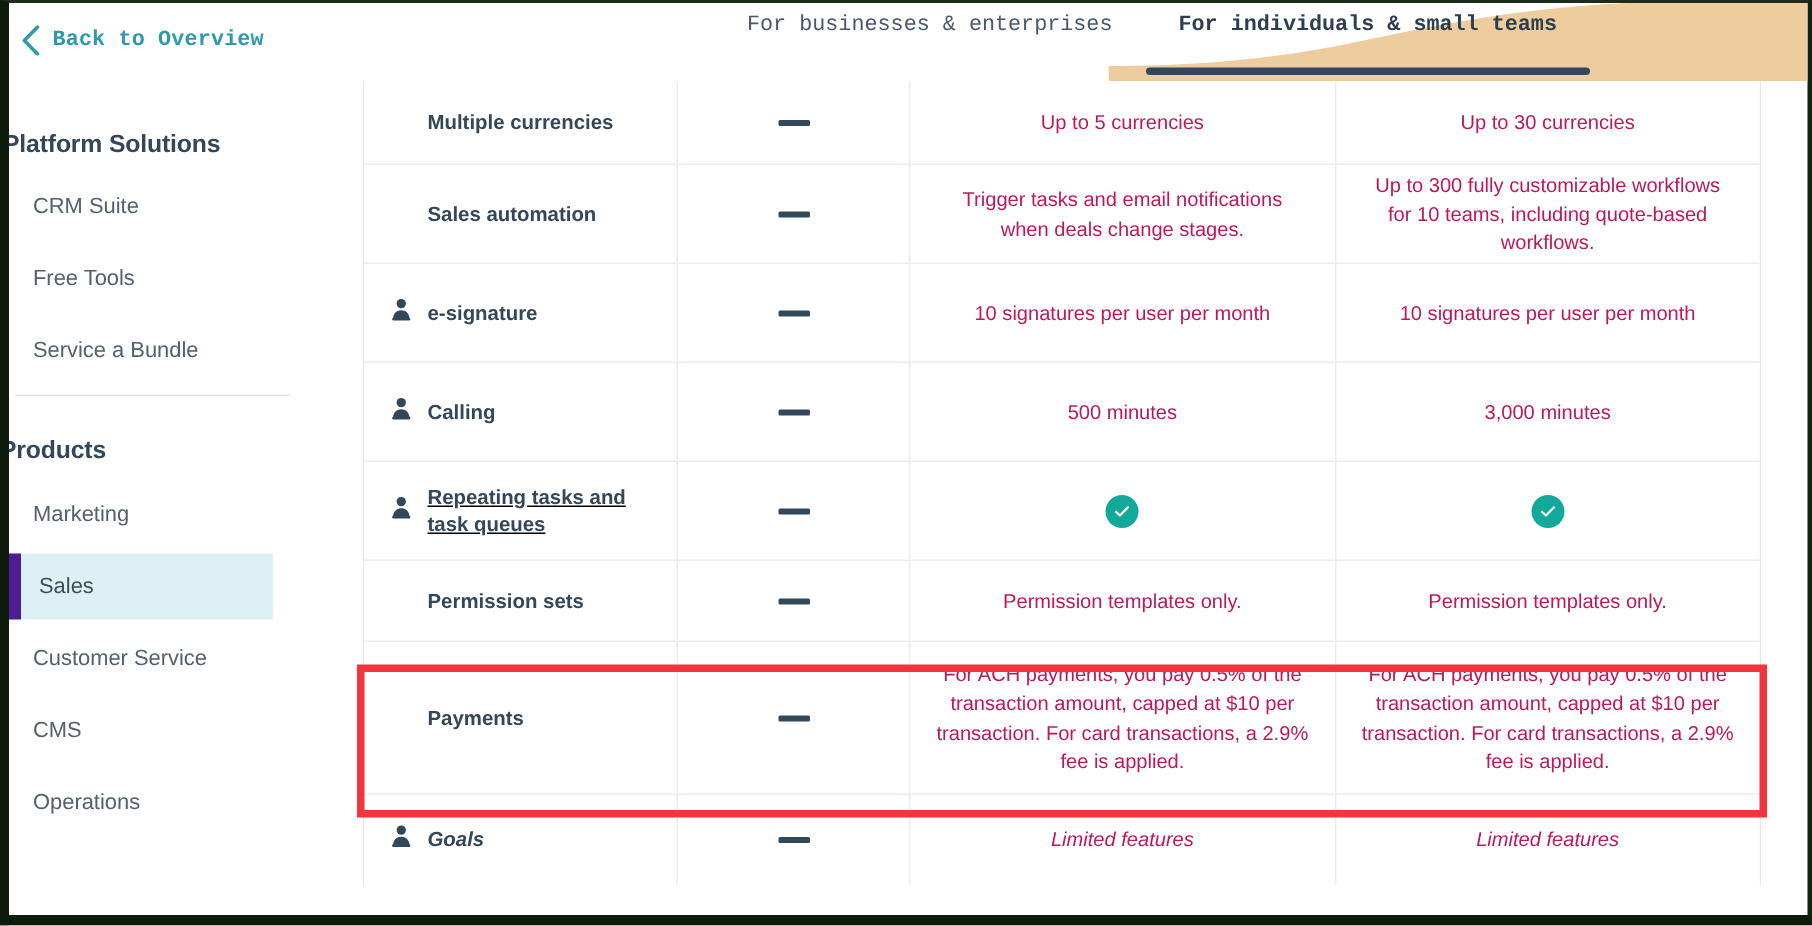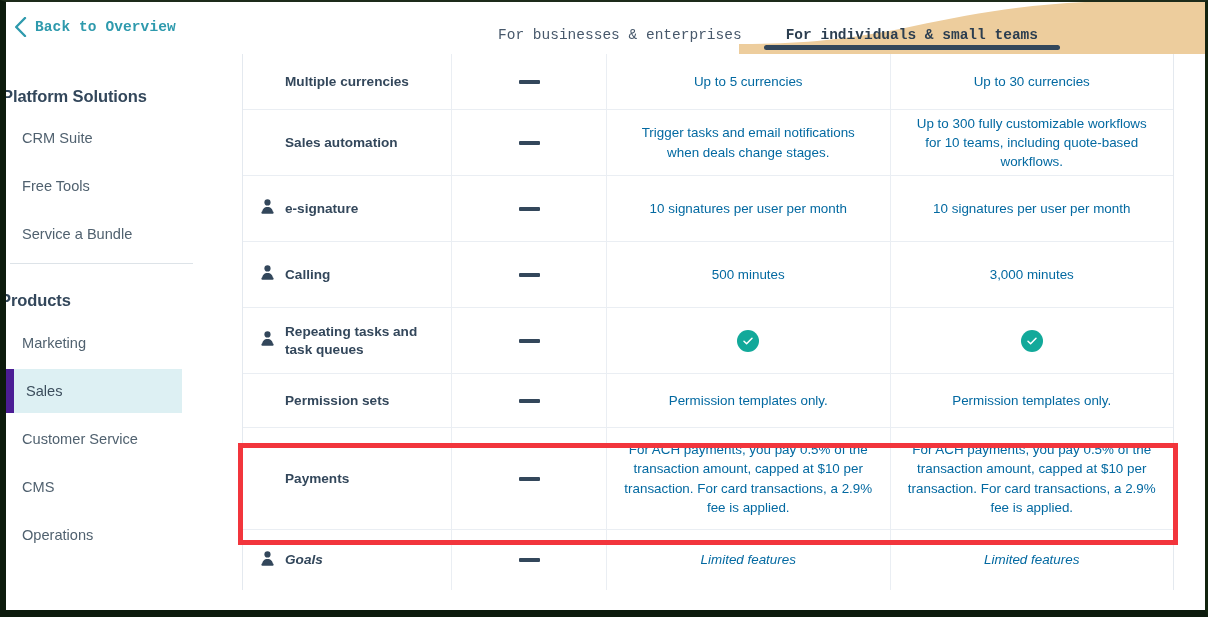--- a/index.html
+++ b/index.html
@@ -39,21 +39,21 @@
     color:#2e9aad; font-size:14.5px; font-weight:bold;
     letter-spacing:.1px; cursor:pointer;
   }
   #back-chevron { display:block; }
   #tabs {
     position:absolute; left:470px; top:0;
     display:flex; align-items:flex-start; height:52px;
   }
   .tab {
     position:relative;
-    padding:25px 22px 0 22px;
+    padding:7px 22px 0 22px;
     font-size:14.5px;
     color:#47586b;
     white-space:nowrap;
     cursor:pointer;
     height:52px;
   }
   .tab.active { color:#2c3e50; font-weight:bold; }
   .tab.active:after {
     content:""; position:absolute;
     left:0; right:0; bottom:4px; height:5px;
@@ -109,21 +109,21 @@
   .c-mark {
     width:155px; flex:0 0 155px;
     display:flex; align-items:center; justify-content:center;
     border-right:1px solid #eaeef3;
   }
   .c-val {
     flex:1 1 0; min-width:0;
     display:flex; align-items:center; justify-content:center;
     padding:6px 17px;
     text-align:center;
-    font-size:13.4px; color:#0369a1; line-height:1.42;
+    font-size:13.4px; color:#be185d; line-height:1.42;
   }
   .c-val.mid { border-right:1px solid #eaeef3; }
   .dash { display:block; width:21px; height:4px; background:#33475b; border-radius:1px; }
   .check {
     width:22px; height:22px; border-radius:50%;
     background:#12a99a;
     display:flex; align-items:center; justify-content:center;
   }
   .person { flex:0 0 13px; }
   .pad { flex:0 0 13px; }
@@ -259,21 +259,21 @@
         <div class="c-mark">
           <span class="dash"></span>
         </div>
         <div class="c-val mid">
           <span>500 minutes</span>
         </div>
         <div class="c-val">
           <span>3,000 minutes</span>
         </div>
       </div>
-      <div class="row" style="height: 66px;">
+      <div class="row" style="height: 66px; text-decoration: underline;">
         <div class="c-label">
           <span class="person"><svg width="13" height="15" viewBox="0 0 13 15">
               <circle cx="6.5" cy="3.4" r="3.1" fill="#33475b"></circle>
               <path d="M1.1,13.6 C1.1,9.9 3.5,7.9 6.5,7.9 C9.5,7.9 11.9,9.9 11.9,13.6 Z" fill="#33475b"></path>
               <rect x="0.4" y="12.6" width="12.2" height="2.1" rx="1" fill="#33475b"></rect>
             </svg></span>
           <span class="lbl">Repeating tasks and task queues</span>
         </div>
         <div class="c-mark">
           <span class="dash"></span>

